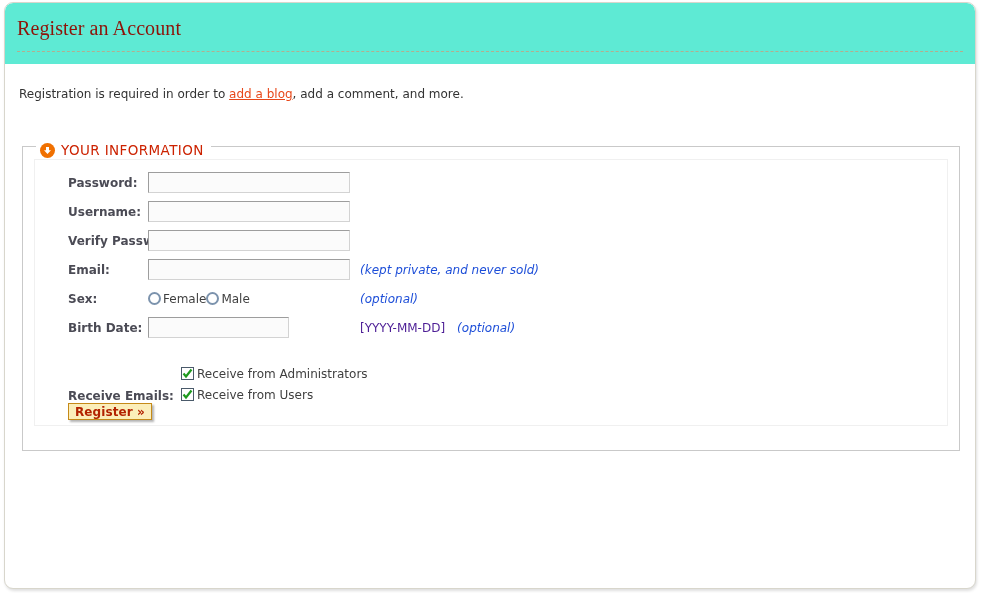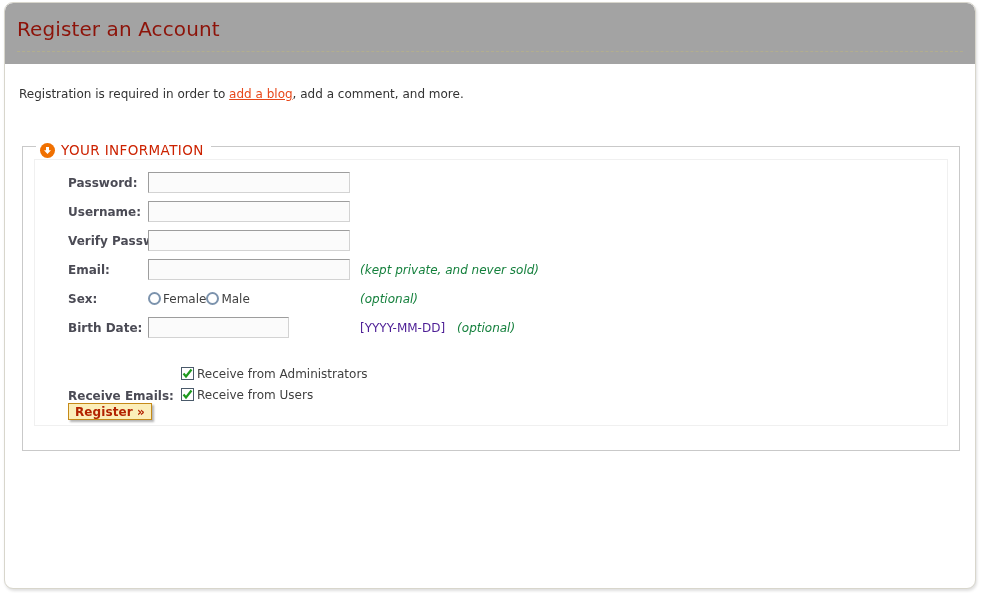--- a/index.html
+++ b/index.html
@@ -22,24 +22,25 @@
     border: 1px solid #d8d6cc;
     border-radius: 9px;
     box-shadow: 1px 2px 3px rgba(0,0,0,0.13);
     overflow: hidden;
   }
 
   
   .header-banner {
     position: relative;
     height: 61px;
-    background: #a3a3a3;
+    background: #5eead4;
     border-top-left-radius: 8px;
     border-top-right-radius: 8px;
     padding: 0;
+    font-family: Liberation Serif, serif;
   }
   .page-title {
     position: absolute;
     left: 12px;
     top: 14px;
     font-size: 20px;
     color: #8d1309;
     letter-spacing: 0.1px;
     white-space: nowrap;
   }
@@ -138,21 +139,21 @@
     white-space: nowrap;
   }
   .row-field {
     position: relative;
     width: 212px;
     display: flex;
     align-items: center;
   }
   .row-hint {
     font-size: 12px;
-    color: #15803d;
+    color: #1d4ed8;
     font-style: italic;
     white-space: nowrap;
   }
   .row-hint.plain {
     font-style: normal;
     color: #4c1d95;
   }
 
   input.text-input {
     width: 202px;

